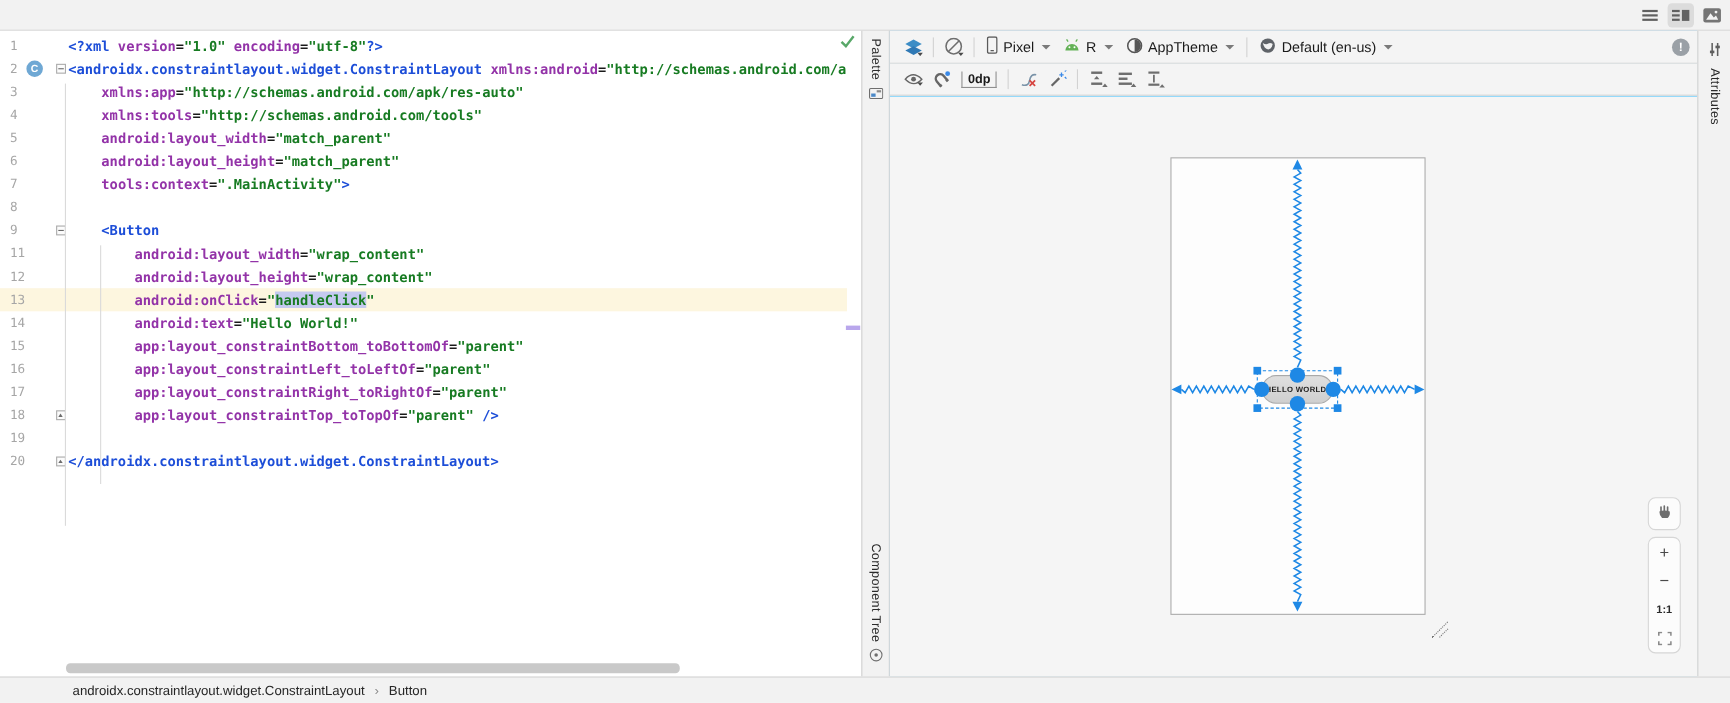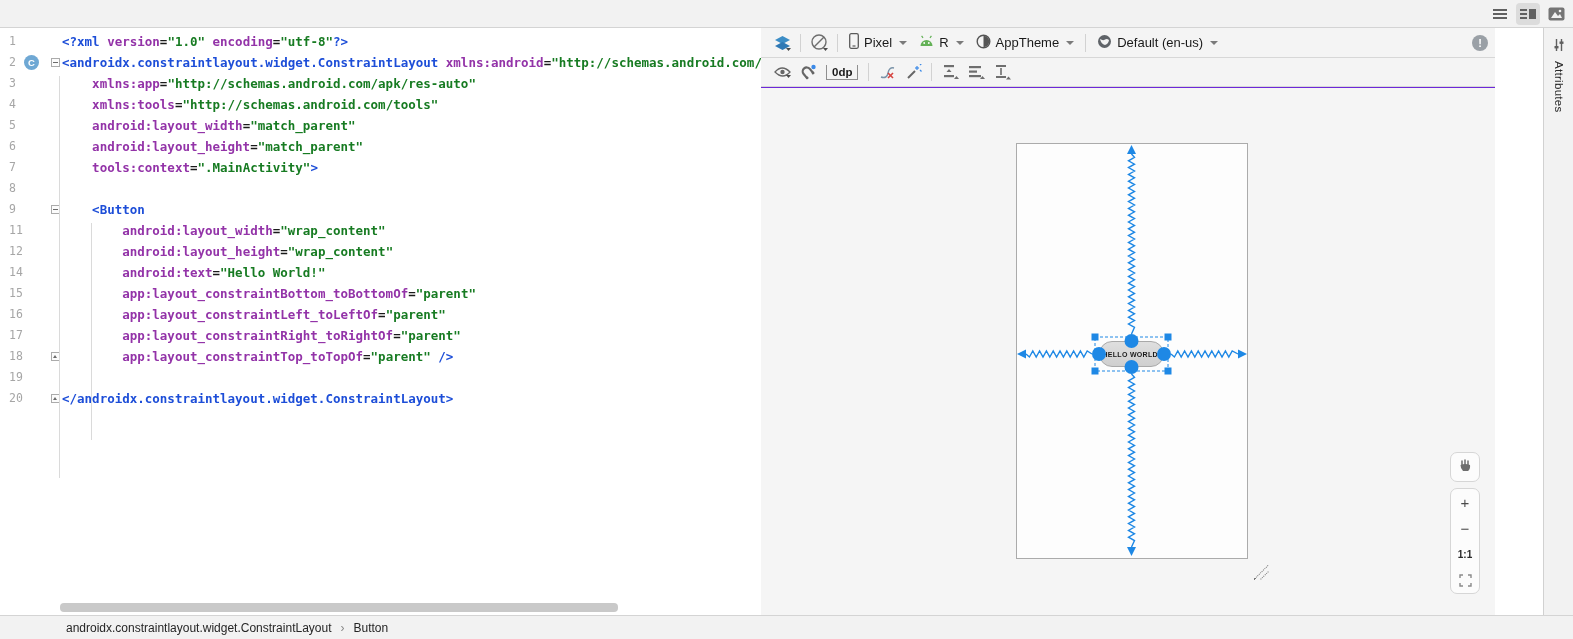--- a/index.html
+++ b/index.html
@@ -47,21 +47,21 @@
   .lstrip { position:absolute; left:783px; top:28px; width:26px; height:587px;
     background:#F2F2F2; border-left:1px solid #D1D1D1; border-right:1px solid #D1D1D1;
     display:flex; flex-direction:column; align-items:center; }
   .rstrip { position:absolute; left:1543px; top:28px; width:30px; height:587px;
     background:#F2F2F2; border-left:1px solid #D1D1D1;
     display:flex; flex-direction:column; align-items:center; }
   .vlabel { writing-mode:vertical-rl; font-size:11.5px; color:#2B2B2B; letter-spacing:.3px; }
   .stripbtn { display:flex; flex-direction:column; align-items:center; gap:5px; cursor:default; }
 
   
-  .design { position:absolute; left:761px; top:28px; width:734px; height:587px; background:#6d28d9; }
+  .design { position:absolute; left:809px; top:28px; width:734px; height:587px; background:#7dd3fc; }
   .dtoolbar { display:flex; align-items:center; background:#F4F4F4;
     border-bottom:1px solid #D7D7D7; padding-left:8px; position:relative; }
   .row1 { height:30px; } .row2 { height:29px;align-items:center; }
   .tbtn { display:flex; align-items:center; gap:5px; padding:0 6px; height:24px;
     font-size:13px; color:#1A1A1A; }
   .chev { width:0; height:0; border-left:4px solid transparent; border-right:4px solid transparent;
     border-top:4px solid #7A7A7A; margin-left:2px; }
   .tsep { width:1px; height:18px; background:#D2D2D2; margin:0 5px; }
   .iconbtn { width:26px; height:24px; display:flex; align-items:center; justify-content:center; }
   .marginbtn { font-size:11.5px; font-weight:bold; color:#1A1A1A; padding:0 5px 1px 5px;
@@ -196,20 +196,26 @@
           <span class="gut">
             <span class="lnum">11</span>
           </span>
           <span class="codetxt"><span class="tk-p">        </span><span class="tk-a">android:layout_width</span><span class="tk-p">=</span><span class="tk-v">"wrap_content"</span></span>
         </div>
         <div class="cl">
           <span class="gut">
             <span class="lnum">12</span>
           </span>
           <span class="codetxt"><span class="tk-p">        </span><span class="tk-a">android:layout_height</span><span class="tk-p">=</span><span class="tk-v">"wrap_content"</span></span>
+        </div>
+        <div class="cl hl">
+          <span class="gut">
+            <span class="lnum">13</span>
+          </span>
+          <span class="codetxt"><span class="tk-p">        </span><span class="tk-a">android:onClick</span><span class="tk-p">=</span><span class="tk-v">"</span><span class="tk-vs">handleClick</span><span class="tk-v">"</span></span>
         </div>
         <div class="cl">
           <span class="gut">
             <span class="lnum">14</span>
           </span>
           <span class="codetxt"><span class="tk-p">        </span><span class="tk-a">android:text</span><span class="tk-p">=</span><span class="tk-v">"Hello World!"</span></span>
         </div>
         <div class="cl">
           <span class="gut">
             <span class="lnum">15</span>

